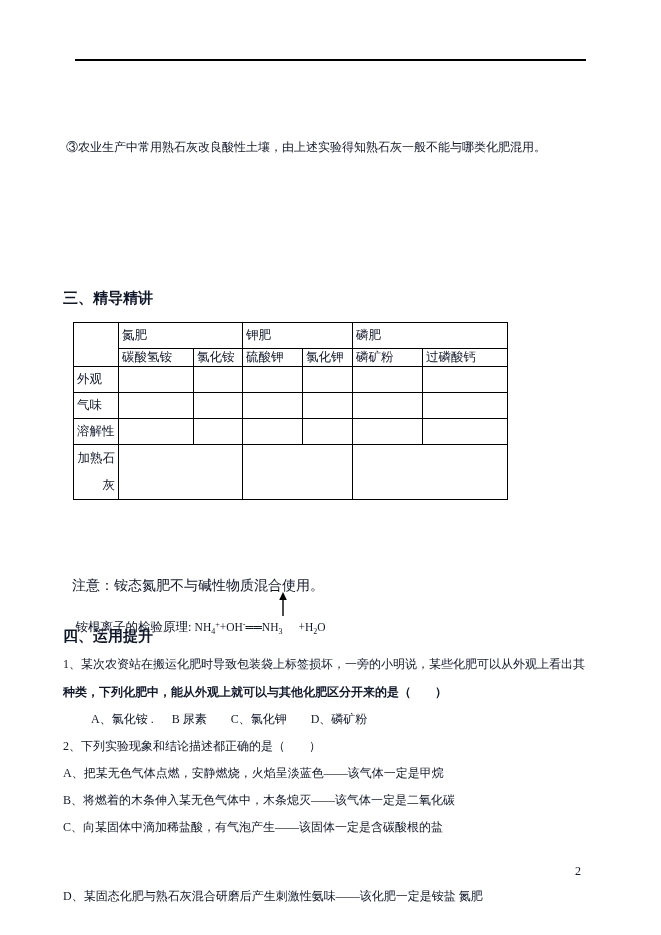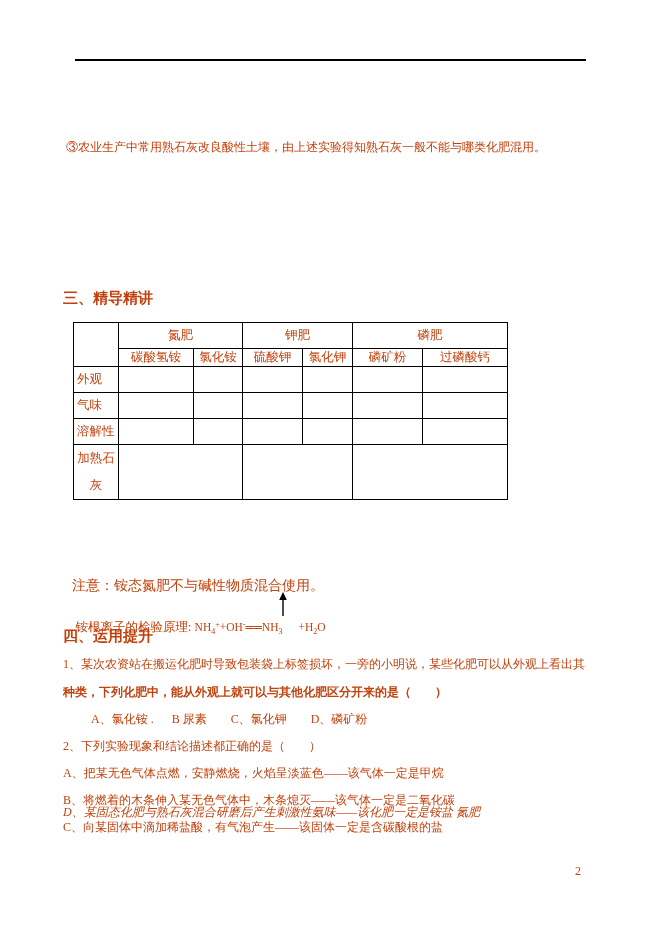--- a/index.html
+++ b/index.html
@@ -2,21 +2,21 @@
 <html><head>
 <meta charset="utf-8">
 <style>
   html,body{margin:0;padding:0;background:#e8e8e8;}
   .page{
     position:relative;
     width:661px;height:935px;
     margin:0 auto;
     background:#ffffff;
     font-family:"Liberation Serif","DejaVu Serif",serif;
-    color:#c2410c;
+    color:#0f172a;
     overflow:hidden;
   }
   .hr-line{
     position:absolute;left:75px;top:59px;width:511px;height:2px;
     background:#000000;
   }
   .line{
     position:absolute;
     font-size:12px;line-height:16px;
     white-space:pre;
@@ -28,29 +28,29 @@
   }
   table.ftable{
     position:absolute;left:73px;top:322px;
     border-collapse:collapse;table-layout:fixed;
     width:434px;
     font-size:12.5px;
   }
   table.ftable td{
     border:1px solid #000000;
     padding:0 3px;
-    text-align:center;
+    text-align:left;
     vertical-align:middle;
     overflow:hidden;
   }
   table.ftable td.lbl{
     text-align:left;
   }
   table.ftable td.lbl-tall{
-    text-align:center;
+    text-align:right;
     vertical-align:top;
     line-height:27px;
     word-break:break-all;
   }
   .formula{
     font-size:11.5px;
     font-family:"Liberation Serif","DejaVu Serif",serif;
   }
   .formula .sub{font-size:8px;vertical-align:-3px;}
   .formula .sup{font-size:8px;vertical-align:4px;}
@@ -153,17 +153,17 @@
   <div class="line" style="left:63px;top:711px;margin-left:28px;">A、氯化铵 .      B 尿素        C、氯化钾        D、磷矿粉</div>
 
   <div class="line" style="left:63px;top:738px;">2、下列实验现象和结论描述都正确的是（　　）</div>
 
   <div class="line" style="left:63px;top:765px;">A、把某无色气体点燃，安静燃烧，火焰呈淡蓝色——该气体一定是甲烷</div>
 
   <div class="line" style="left:63px;top:792px;">B、将燃着的木条伸入某无色气体中，木条熄灭——该气体一定是二氧化碳</div>
 
   <div class="line" style="left:63px;top:819px;">C、向某固体中滴加稀盐酸，有气泡产生——该固体一定是含碳酸根的盐</div>
 
-  <div class="line" style="left:63px;top:804px;font-style:italic;">D、某固态化肥与熟石灰混合研磨后产生刺激性氨味——该化肥一定是铵盐 氮肥</div>
+  <div class="line" style="left:63px;top:888px;">D、某固态化肥与熟石灰混合研磨后产生刺激性氨味——该化肥一定是铵盐 氮肥</div>
 
   <div class="pageno">2</div>
 
 </div>
 
 </body></html>

